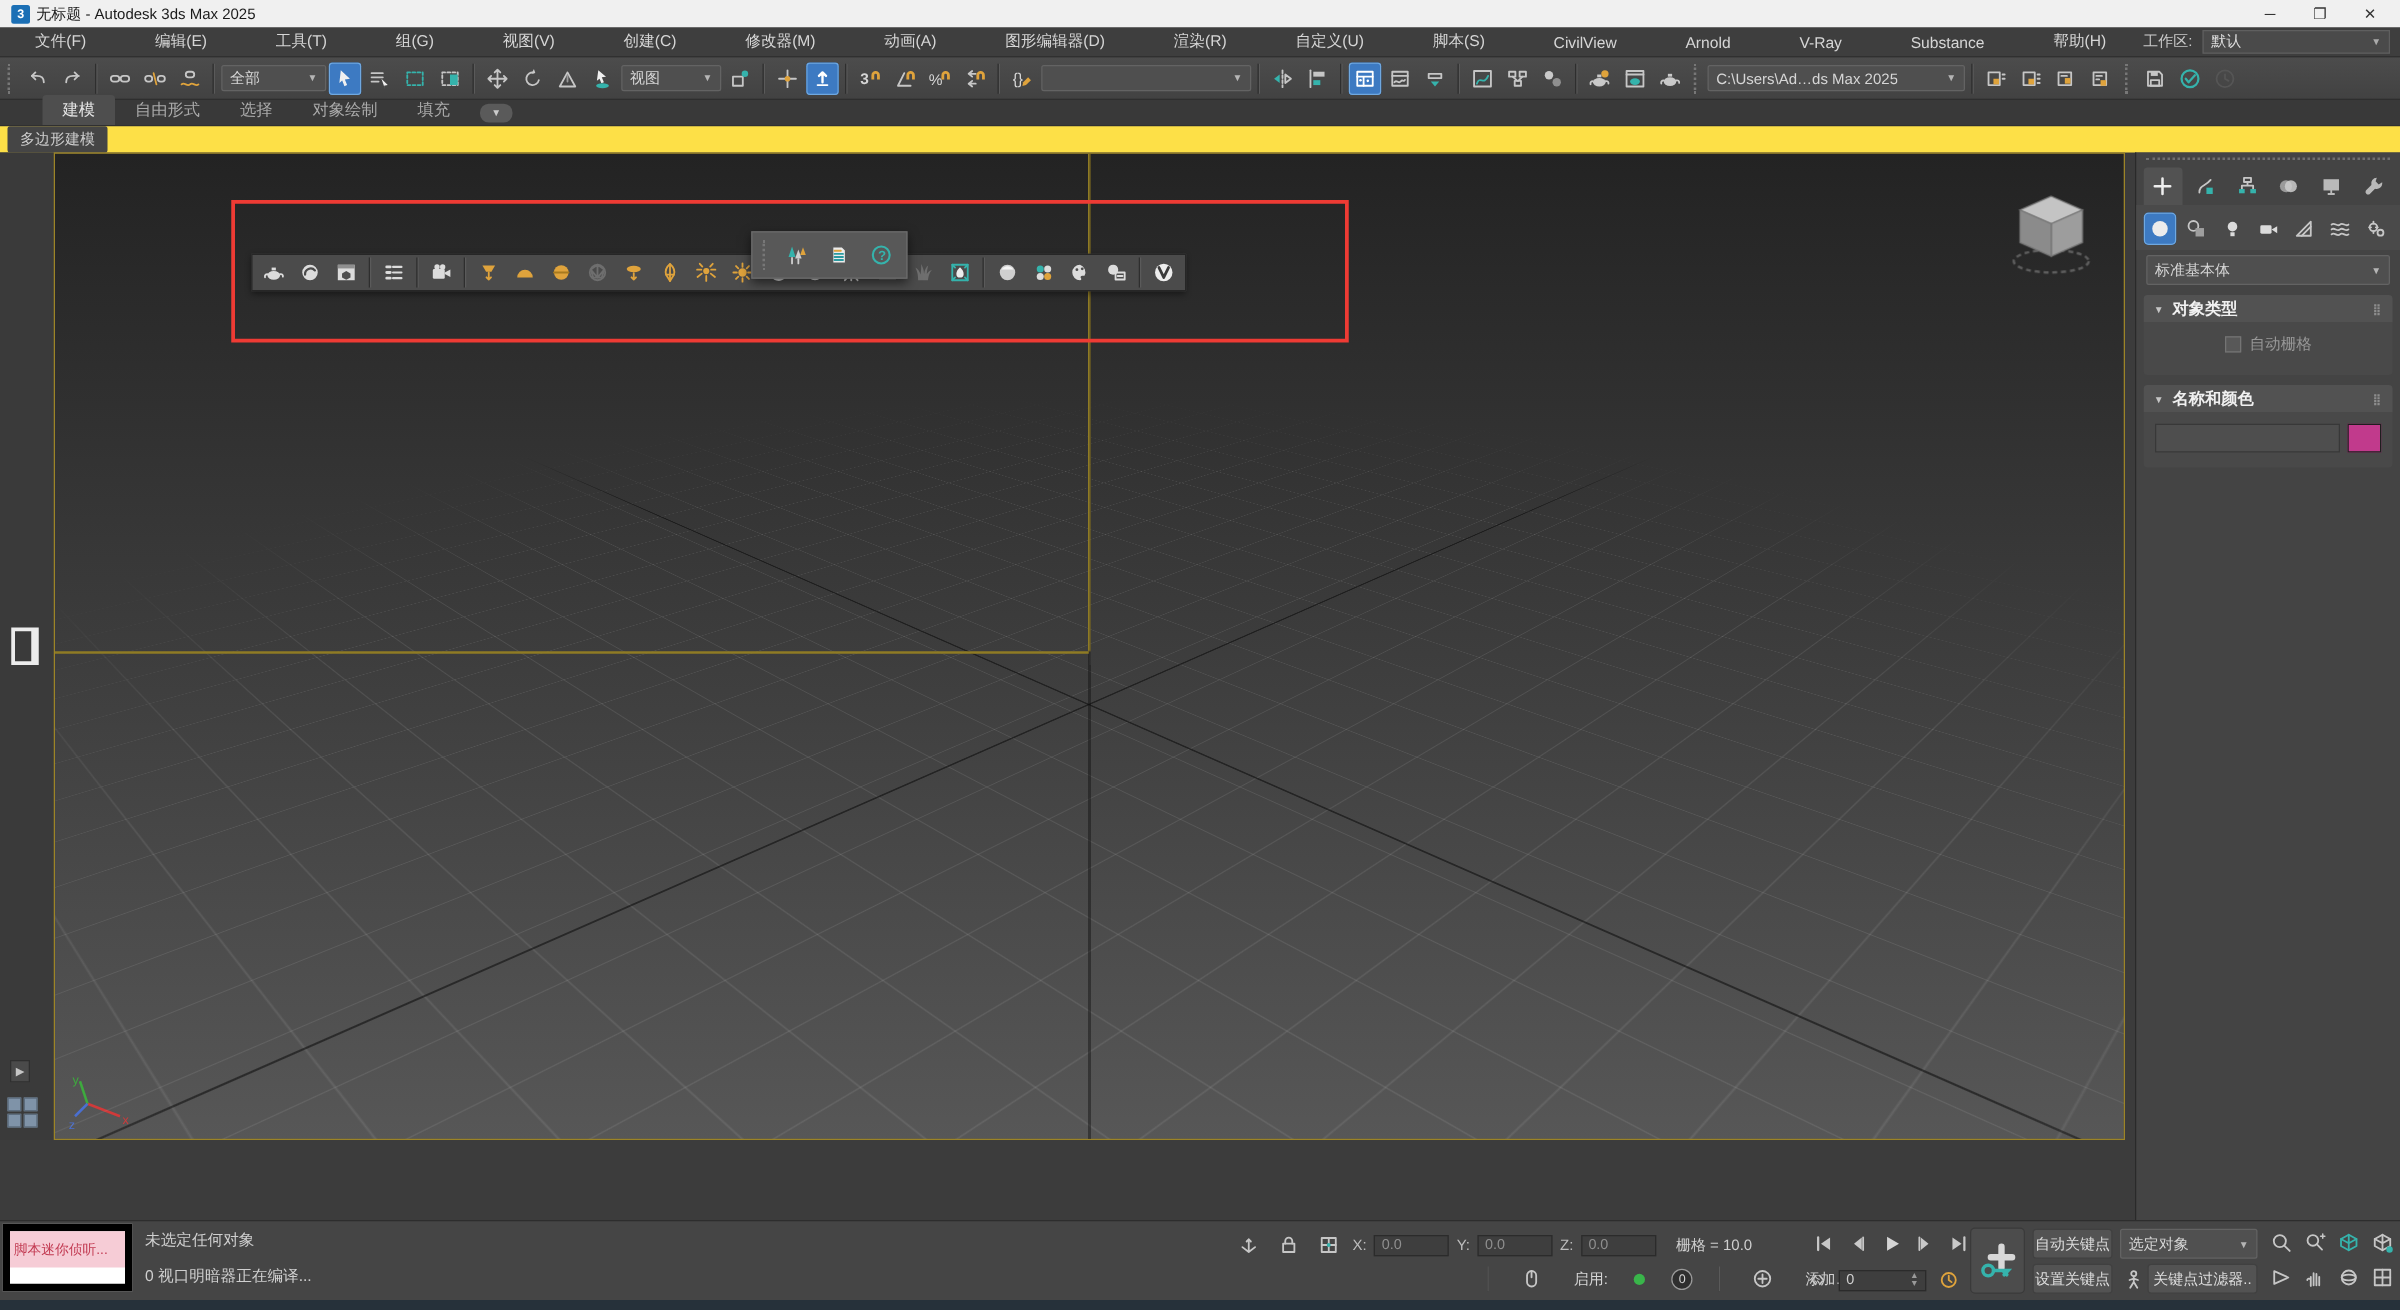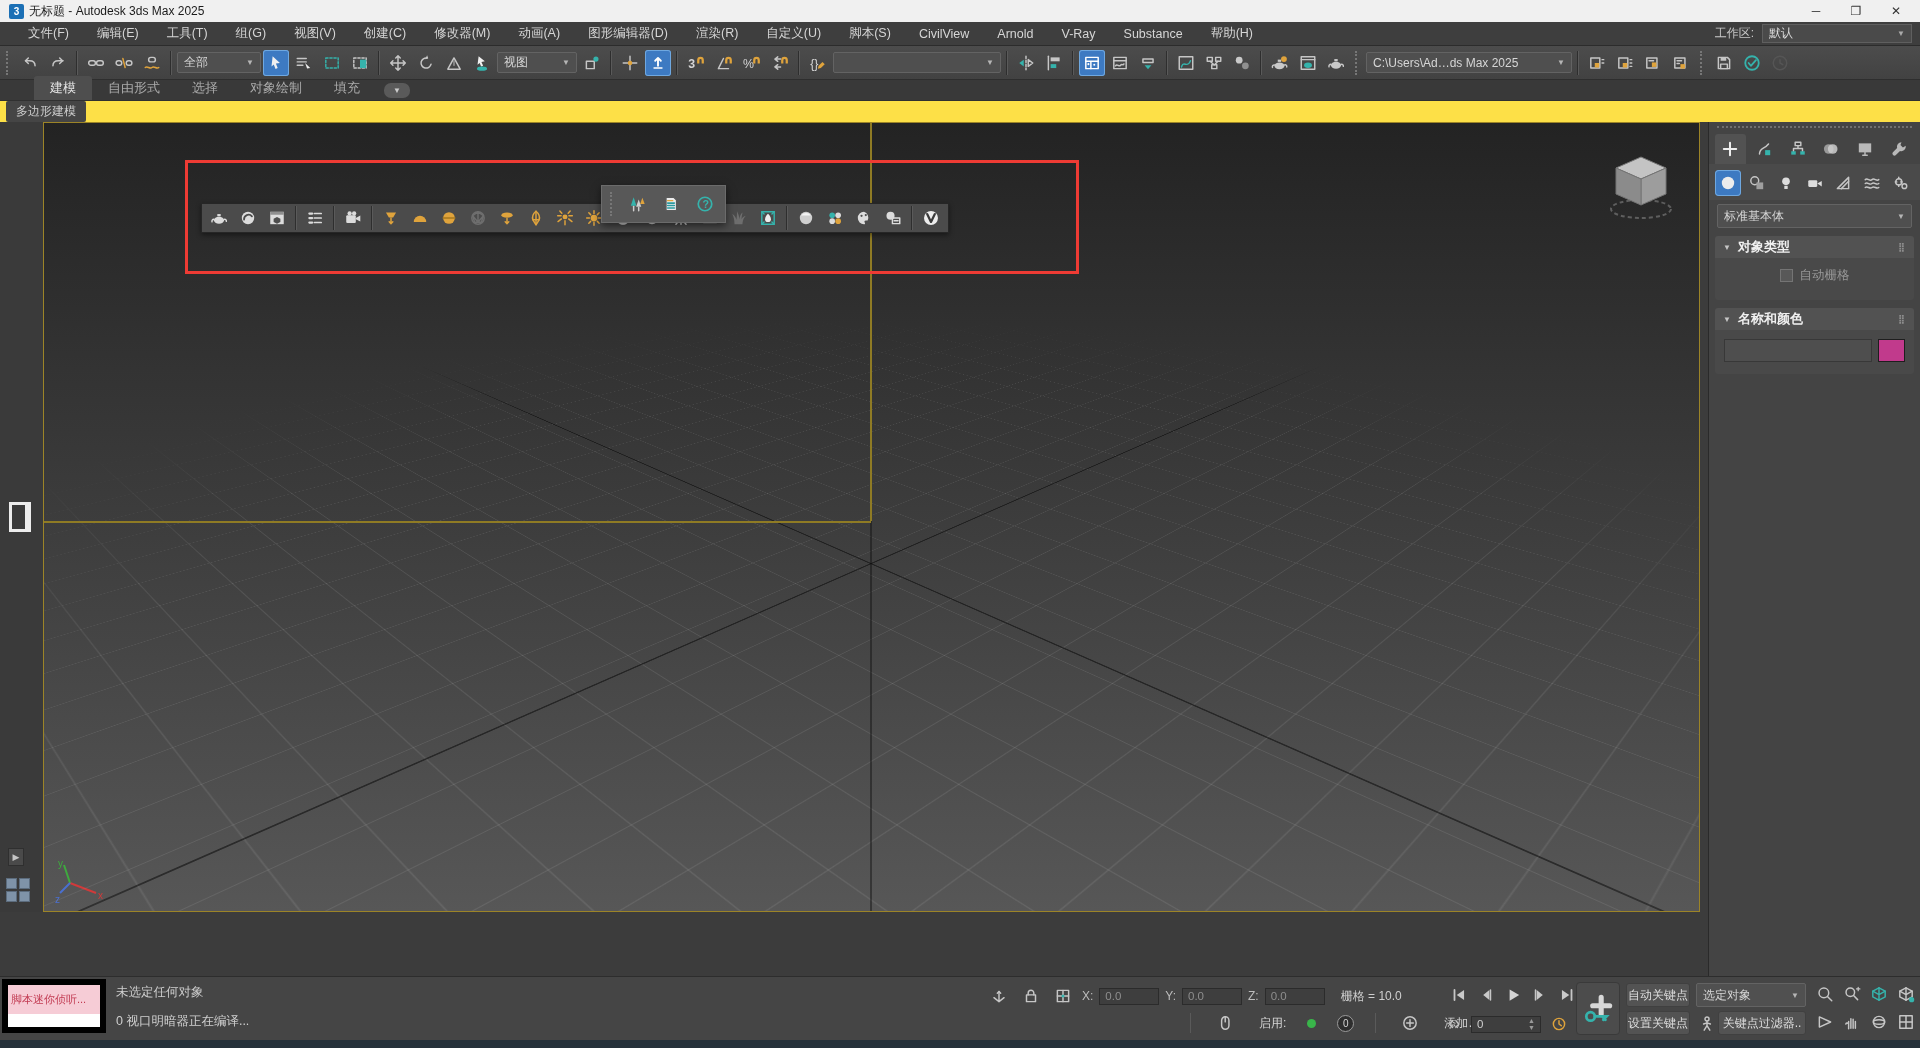--- a/index.html
+++ b/index.html
@@ -2,21 +2,21 @@
 <html style="--blue: #3d7ac2; --teal: #35b3ac; --yellow: #dfa33c; --red: #ee3b34; --swatch: #c13a8c;"><head>
 <meta charset="utf-8">
 <style>
   :root{
     --blue:#3d7ac2; --teal:#35b3ac; --yellow:#dfa33c; --red:#ee3b34; --swatch:#c13a8c;
   }
   *{margin:0;padding:0;box-sizing:border-box;}
   html,body{width:1920px;height:1048px;overflow:hidden;}
   body{font-family:"Liberation Sans","DejaVu Sans",sans-serif;background:#3c3c3c;position:relative;font-size:12px;color:#cfcfcf;}
   .abs{position:absolute;}
-  .flex{display:flex;align-items:center;}
+  .flex{display:flex;align-items:center;gap:27px;}
   
   #titlebar{left:0;top:0;width:1920px;height:22px;background:#f0f0f0;color:#111;display:flex;align-items:center;padding:0 4px;}
   #appicon{width:15px;height:15px;background:#1b6fb5;color:#fff;font-size:10px;font-weight:bold;display:flex;align-items:center;justify-content:center;border-radius:2px;margin:0 5px;}
   #titletext{font-size:12px;color:#1a1a1a;}
   #winbtns{margin-left:auto;display:flex;}
   .winbtn{width:40px;height:22px;display:flex;align-items:center;justify-content:center;color:#333;font-size:12px;}
   
   #menubar{left:0;top:22px;width:1920px;height:24px;background:#3e3e3e;border-bottom:1px solid #2c2c2c;display:flex;align-items:center;padding-left:14px;}
   .menu-item{padding:0 14px;color:#d6d6d6;font-size:12.5px;height:100%;display:flex;align-items:center;}
   #workspace{margin-left:auto;display:flex;align-items:center;gap:8px;padding-right:8px;}

